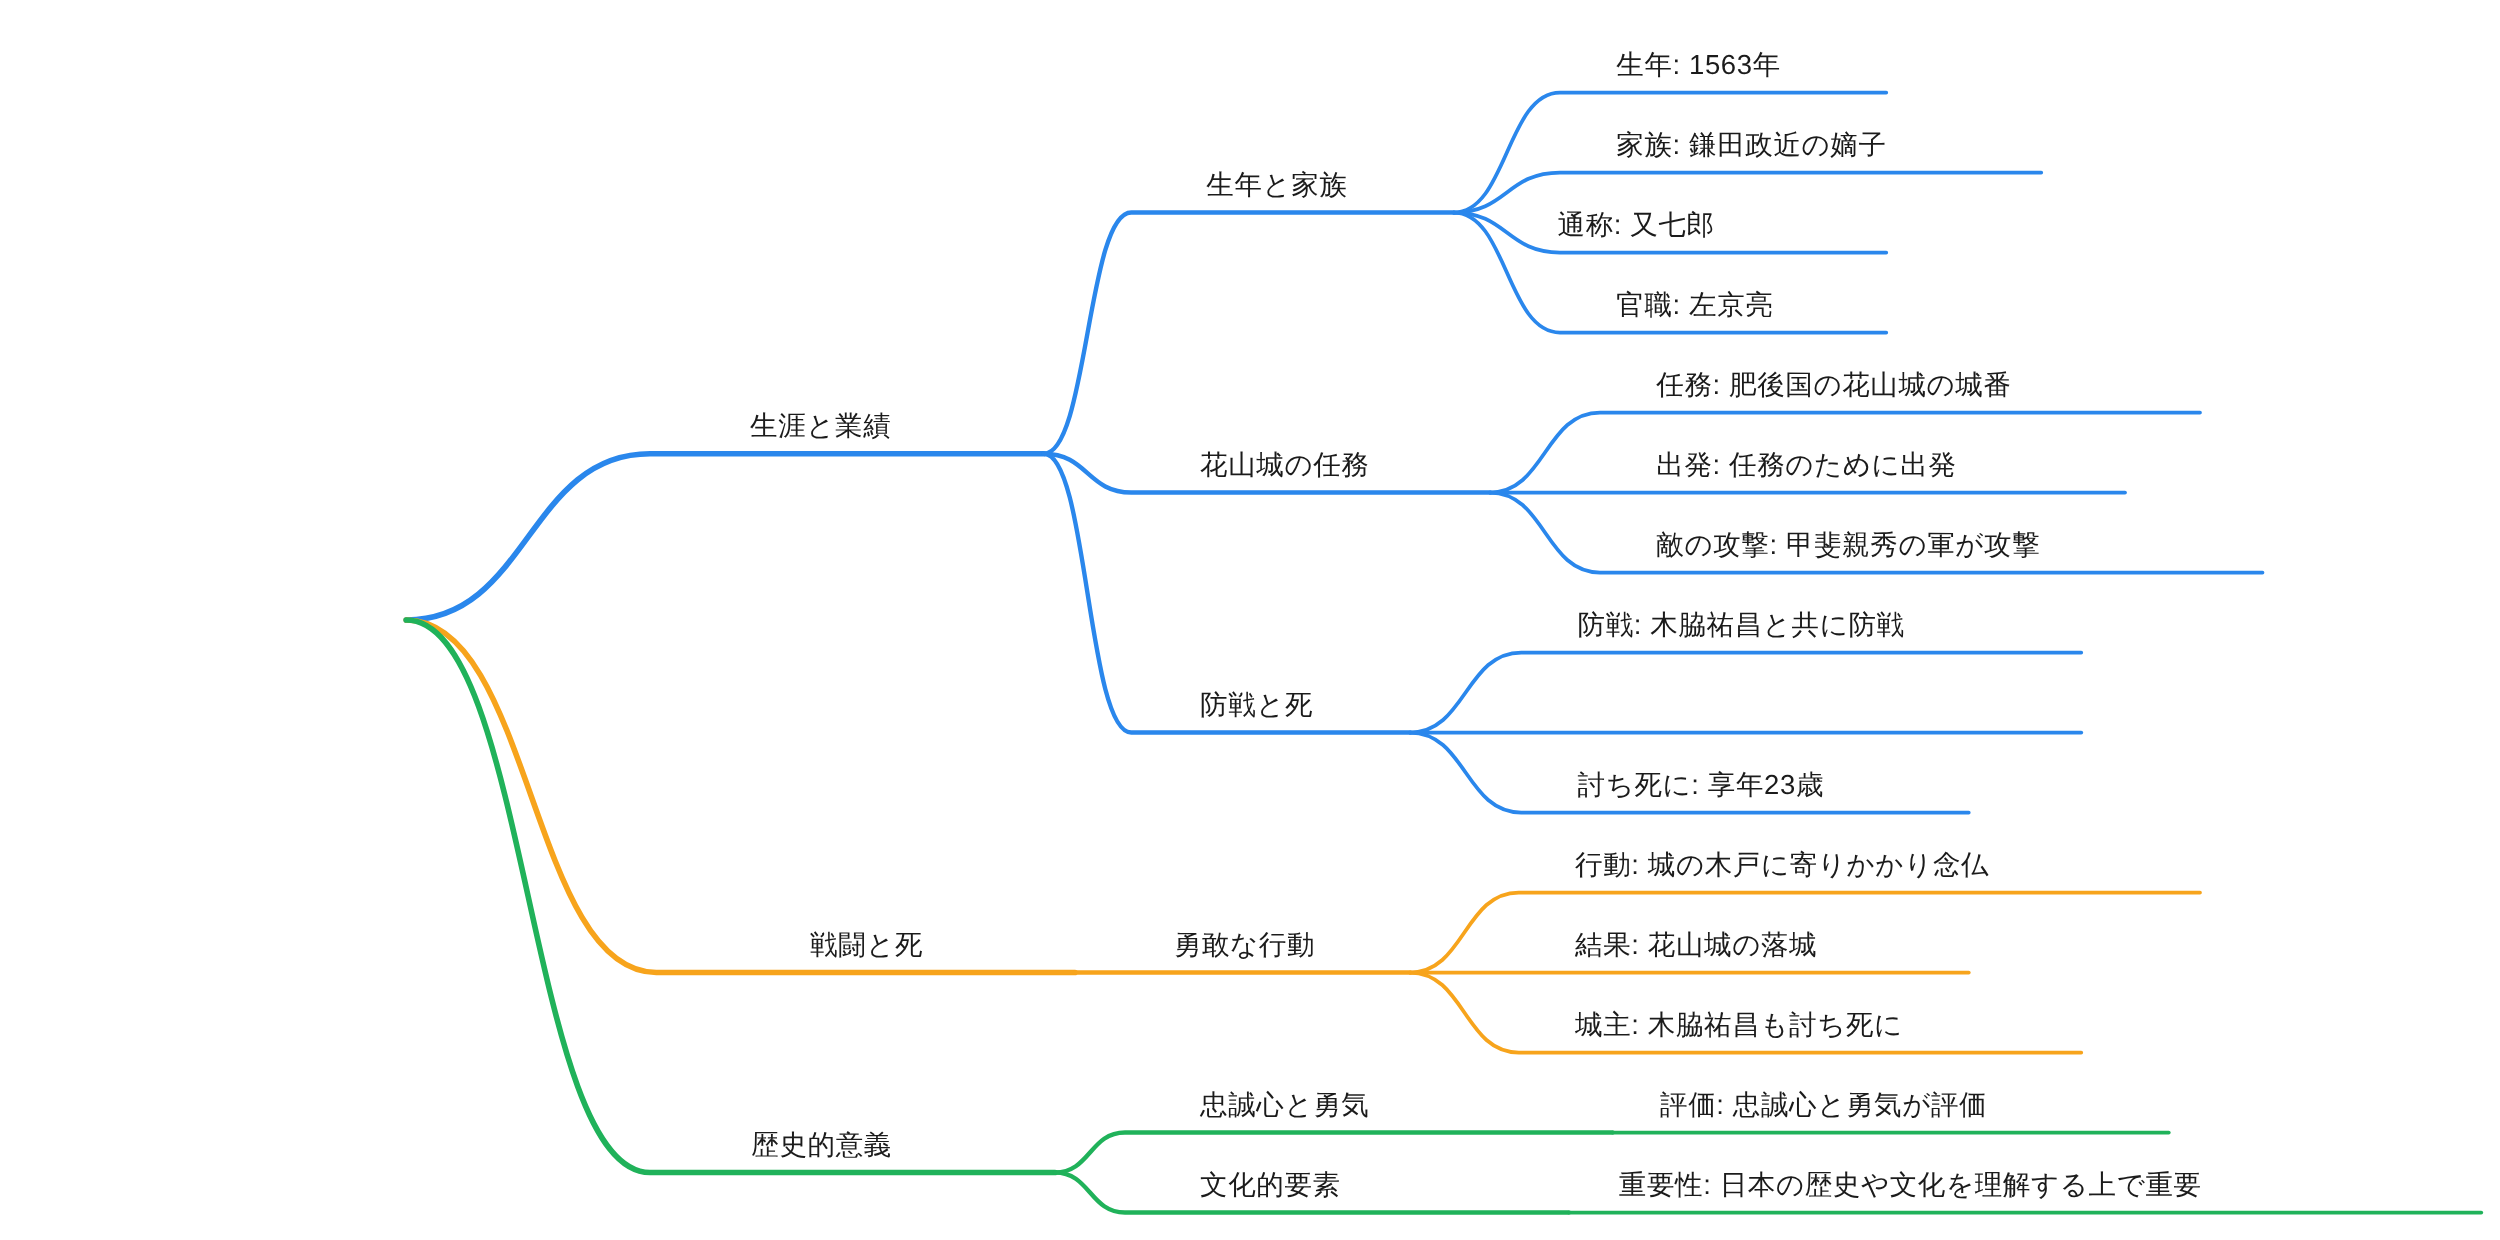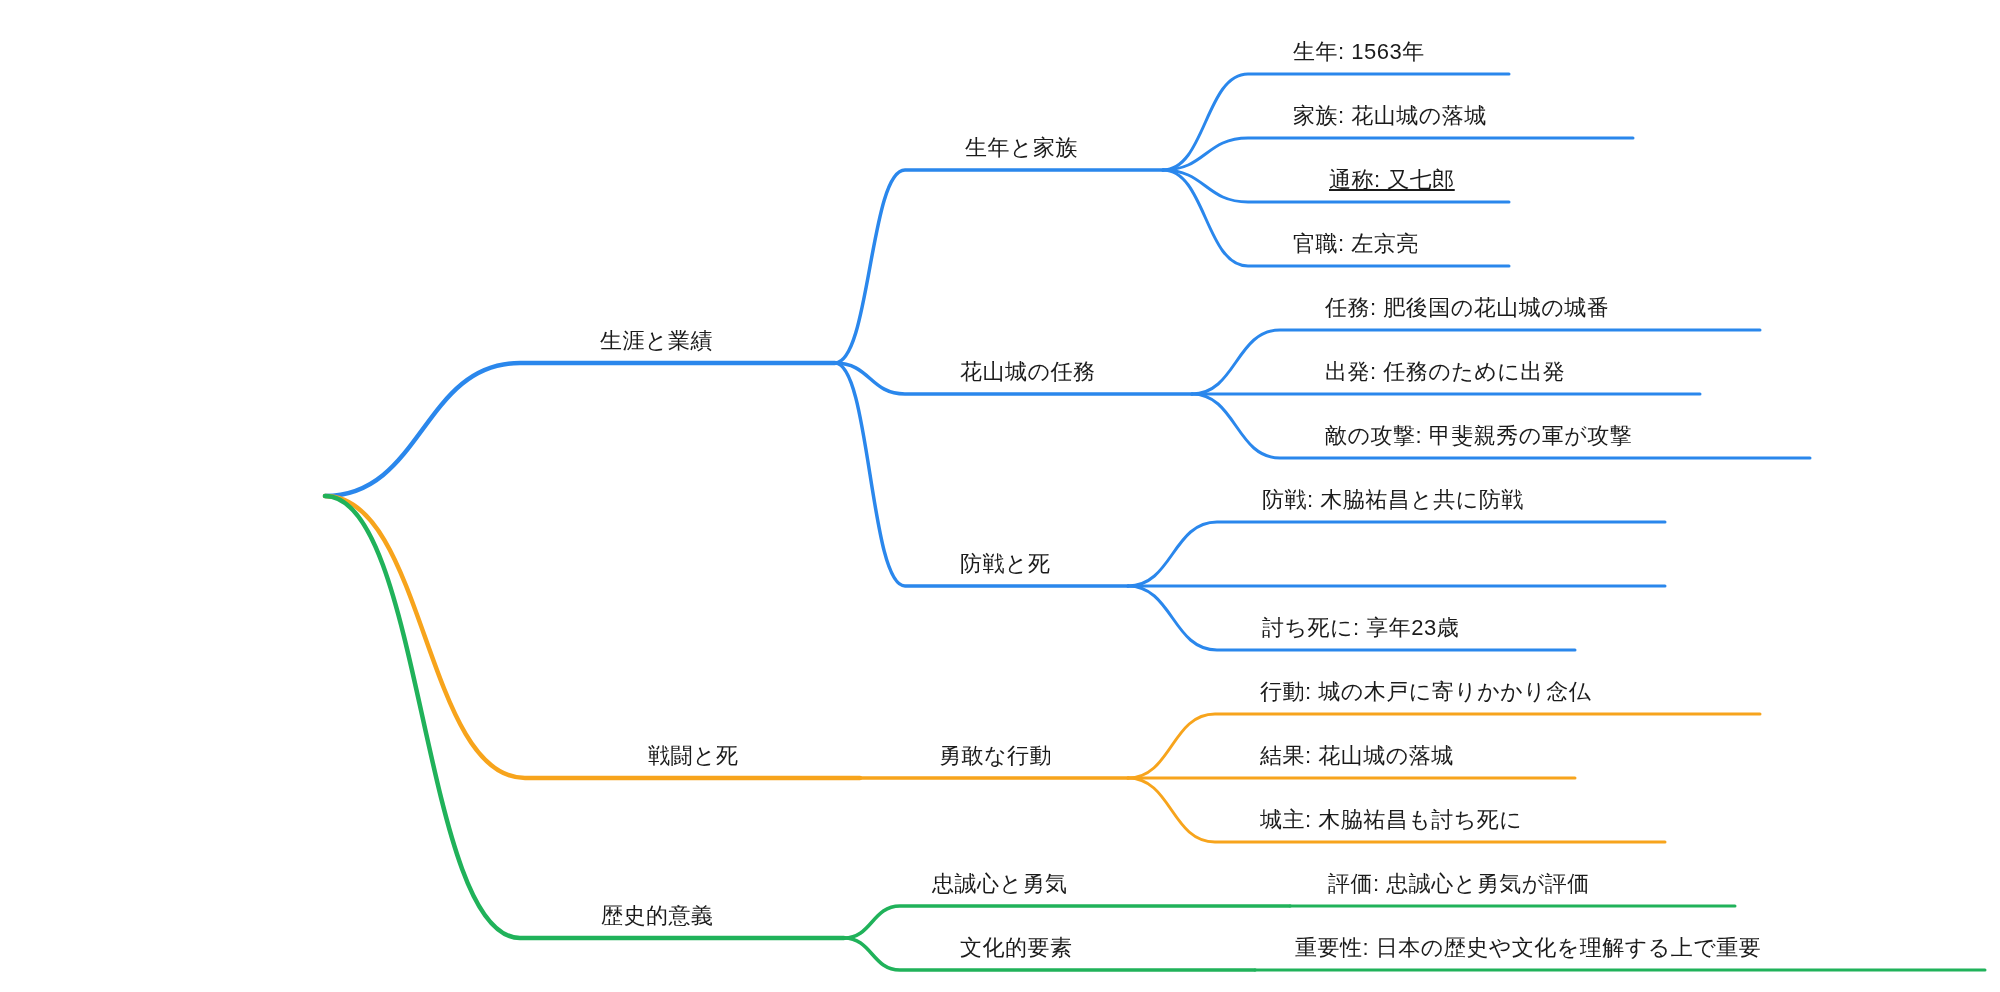--- a/index.html
+++ b/index.html
@@ -60,33 +60,33 @@
       <path d="M 1128 778 C 1171.5 778 1171.5 842 1215 842 L 1665 842" fill="none" stroke="#f7a41c" stroke-width="3" stroke-linecap="round"></path>
       <path d="M 325 496 C 422.5 496 422.5 938 520 938 L 844 938" fill="none" stroke="#20b25a" stroke-width="4.5" stroke-linecap="round"></path>
       <path d="M 844 938 C 872 938 872 906 900 906 L 1290 906" fill="none" stroke="#20b25a" stroke-width="3.5" stroke-linecap="round"></path>
       <path d="M 1290 906 L 1735 906" fill="none" stroke="#20b25a" stroke-width="3" stroke-linecap="round"></path>
       <path d="M 844 938 C 872 938 872 970 900 970 L 1255 970" fill="none" stroke="#20b25a" stroke-width="3.5" stroke-linecap="round"></path>
       <path d="M 1255 970 L 1985 970" fill="none" stroke="#20b25a" stroke-width="3" stroke-linecap="round"></path>
     </svg>
     <div class="node" style="left: 600px; top: 322px;">生涯と業績</div>
     <div class="node" style="left: 965px; top: 129px;">生年と家族</div>
     <div class="node" style="left: 1293px; top: 33px;">生年: 1563年</div>
-    <div class="node" style="left: 1293px; top: 97px;">家族: 花山城の落城</div>
-    <div class="node" style="left: 1329px; top: 161px; text-decoration: underline;">通称: 又七郎</div>
+    <div class="node" style="left: 1293px; top: 97px;">家族: 鎌田政近の嫡子</div>
+    <div class="node" style="left: 1246px; top: 161px;">通称: 又七郎</div>
     <div class="node" style="left: 1293px; top: 225px;">官職: 左京亮</div>
     <div class="node" style="left: 960px; top: 353px;">花山城の任務</div>
     <div class="node" style="left: 1325px; top: 289px;">任務: 肥後国の花山城の城番</div>
     <div class="node" style="left: 1325px; top: 353px;">出発: 任務のために出発</div>
     <div class="node" style="left: 1325px; top: 417px;">敵の攻撃: 甲斐親秀の軍が攻撃</div>
     <div class="node" style="left: 960px; top: 545px;">防戦と死</div>
     <div class="node" style="left: 1262px; top: 481px;">防戦: 木脇祐昌と共に防戦</div>
     <div class="node" style="left: 1262px; top: 609px;">討ち死に: 享年23歳</div>
     <div class="node" style="left: 600px; top: 737px; margin-left: 48px;">戦闘と死</div>
     <div class="node" style="left: 939px; top: 737px;">勇敢な行動</div>
     <div class="node" style="left: 1260px; top: 673px;">行動: 城の木戸に寄りかかり念仏</div>
     <div class="node" style="left: 1260px; top: 737px;">結果: 花山城の落城</div>
     <div class="node" style="left: 1260px; top: 801px;">城主: 木脇祐昌も討ち死に</div>
     <div class="node" style="left: 601px; top: 897px;">歴史的意義</div>
-    <div class="node" style="left: 932px; top: 865px;">忠誠心と勇気</div>
+    <div class="node" style="left: 960px; top: 865px;">忠誠心と勇気</div>
     <div class="node" style="left: 1328px; top: 865px;">評価: 忠誠心と勇気が評価</div>
     <div class="node" style="left: 960px; top: 929px;">文化的要素</div>
     <div class="node" style="left: 1295px; top: 929px;">重要性: 日本の歴史や文化を理解する上で重要</div>
   </div>
 
 </body></html>

